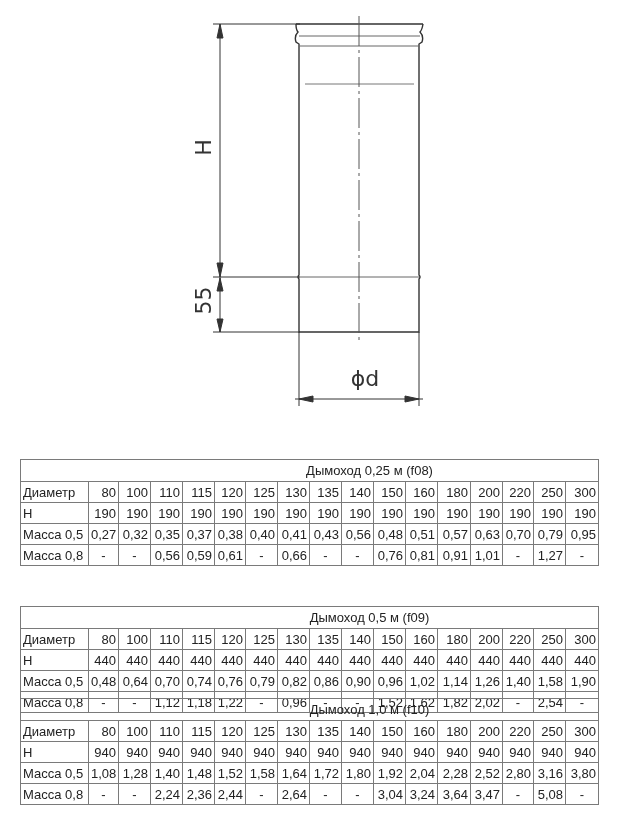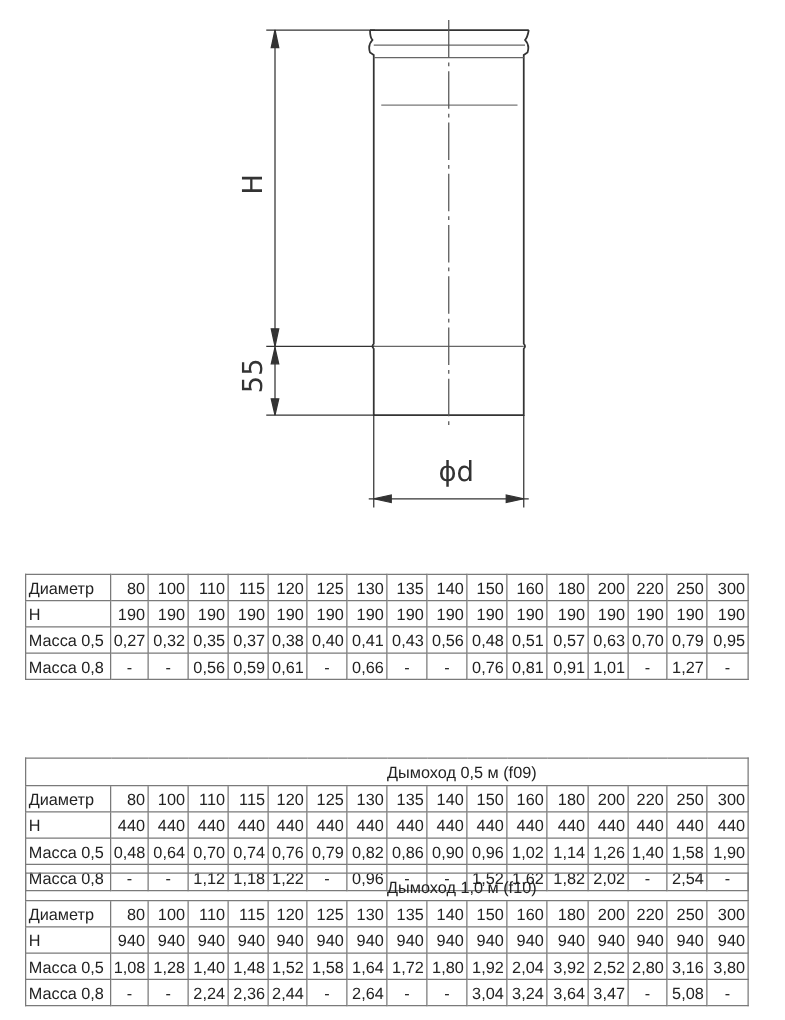--- a/index.html
+++ b/index.html
@@ -75,20 +75,23 @@
       <col style="width: 32px;">
       <col style="width: 32px;">
       <col style="width: 33px;">
       <col style="width: 32px;">
       <col style="width: 31px;">
       <col style="width: 32px;">
       <col style="width: 33px;">
     </colgroup>
     <tbody>
       <tr>
+        <td colspan="17" class="title"><span>Дымоход 0,25 м (f08)</span></td>
+      </tr>
+      <tr>
         <td class="label">Диаметр</td>
         <td>80</td>
         <td>100</td>
         <td>110</td>
         <td>115</td>
         <td>120</td>
         <td>125</td>
         <td>130</td>
         <td>135</td>
         <td>140</td>
@@ -329,21 +332,21 @@
         <td>1,28</td>
         <td>1,40</td>
         <td>1,48</td>
         <td>1,52</td>
         <td>1,58</td>
         <td>1,64</td>
         <td>1,72</td>
         <td>1,80</td>
         <td>1,92</td>
         <td>2,04</td>
-        <td>3,92</td>
+        <td>2,28</td>
         <td>2,52</td>
         <td>2,80</td>
         <td>3,16</td>
         <td>3,80</td>
       </tr>
       <tr>
         <td class="label">Масса 0,8</td>
         <td class="dash">-</td>
         <td class="dash">-</td>
         <td>2,24</td>

